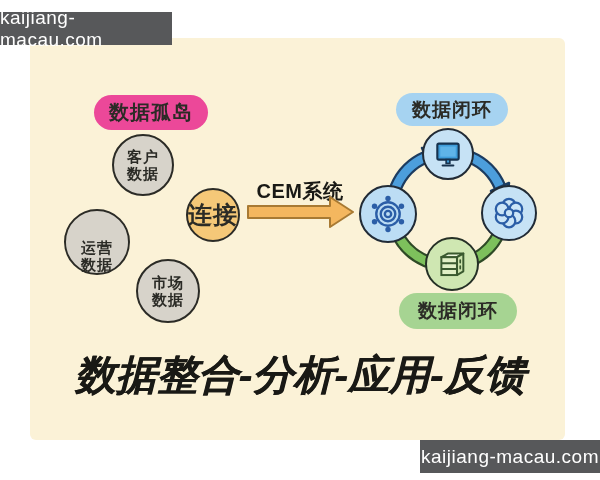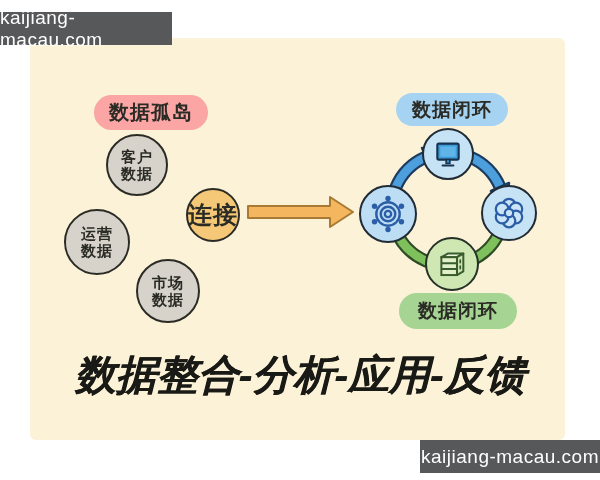--- a/index.html
+++ b/index.html
@@ -27,35 +27,35 @@
   }
   .banner-top  { left: 0; top: 12px; width: 172px; height: 33px; }
   .banner-bottom { left: 420px; top: 440px; width: 180px; height: 33px; }
 
   .pill {
     position: absolute;
     display: flex; align-items: center; justify-content: center;
     font-weight: 700; color: #2B2B26; letter-spacing: 1px;
   }
   .pill-silos { left: 94px; top: 95px; width: 114px; height: 35px;
-    background: #fca5a5; border-radius: 18px; font-size: 20px; }
+    background: #ec4899; border-radius: 18px; font-size: 20px; }
   .pill-loop-top { left: 396px; top: 93px; width: 112px; height: 33px;
     background: #A6D3F1; border-radius: 17px; font-size: 19px; }
   .pill-loop-bottom { left: 399px; top: 293px; width: 118px; height: 36px;
     background: #A6D492; border-radius: 18px; font-size: 19px; }
 
   .silo-circle {
     position: absolute; border-radius: 50%;
     background: #D7D3CA; border: 2.5px solid #2B2B26;
     display: flex; flex-direction: column; align-items: center; justify-content: center;
     font-size: 15px; font-weight: 700; color: #2B2B26;
     line-height: 1.15; letter-spacing: 1px; box-sizing: border-box;
   }
-  .silo-1 { left: 106px; top: 134px; width: 62px; height: 62px; text-align: right; }
-  .silo-2 { left: 64px;  top: 209px; width: 66px; height: 66px; }
+  .silo-1 { left: 112px; top: 134px; width: 62px; height: 62px; text-align: right; }
+  .silo-2 { left: 64px;  top: 209px; width: 66px; height: 66px; justify-content: flex-end; }
   .silo-3 { left: 136px; top: 259px; width: 64px; height: 64px; }
 
   .connect-circle {
     position: absolute; left: 186px; top: 188px; width: 54px; height: 54px;
     border-radius: 50%; background: #F5C878; border: 2.5px solid #2B2B26;
     display: flex; align-items: center; justify-content: center;
     font-size: 24px; font-weight: 700; color: #2B2B26; letter-spacing: 1px;
     box-sizing: border-box;
   }
 
@@ -125,20 +125,23 @@
     <span>运营</span>
     <span>数据</span>
   </div>
   <div class="silo-circle silo-3">
     <span>市场</span>
     <span>数据</span>
   </div>
 
   <div class="connect-circle">
     <span>连接</span>
+  </div>
+  <div class="cem-label">
+    <span>CEM系统</span>
   </div>
 
   <svg class="arrow-layer" viewBox="0 0 600 480">
 
     <polygon points="248,206 330,206 330,197 353,212 330,227 330,218 248,218" fill="#F4B75F" stroke="#A87A33" stroke-width="2" stroke-linejoin="round"></polygon>
 
     <g>
       <path d="M396,187 A57,57 0 0 1 426,157" fill="none" stroke="#1C3C60" stroke-width="13" stroke-linecap="round"></path>
       <path d="M396,187 A57,57 0 0 1 426,157" fill="none" stroke="#4C9EDC" stroke-width="8.5" stroke-linecap="round"></path>
       <polygon points="440,151 430,166 422,148" fill="#4C9EDC" stroke="#1C3C60" stroke-width="2.5" stroke-linejoin="round"></polygon>

